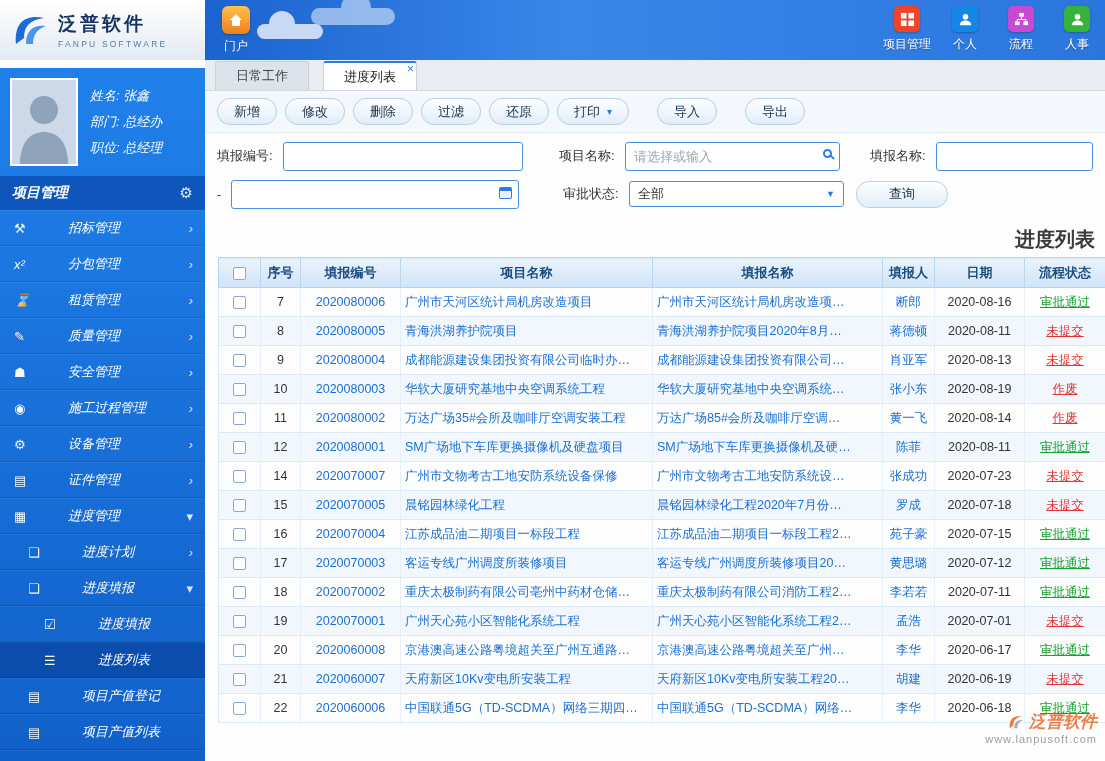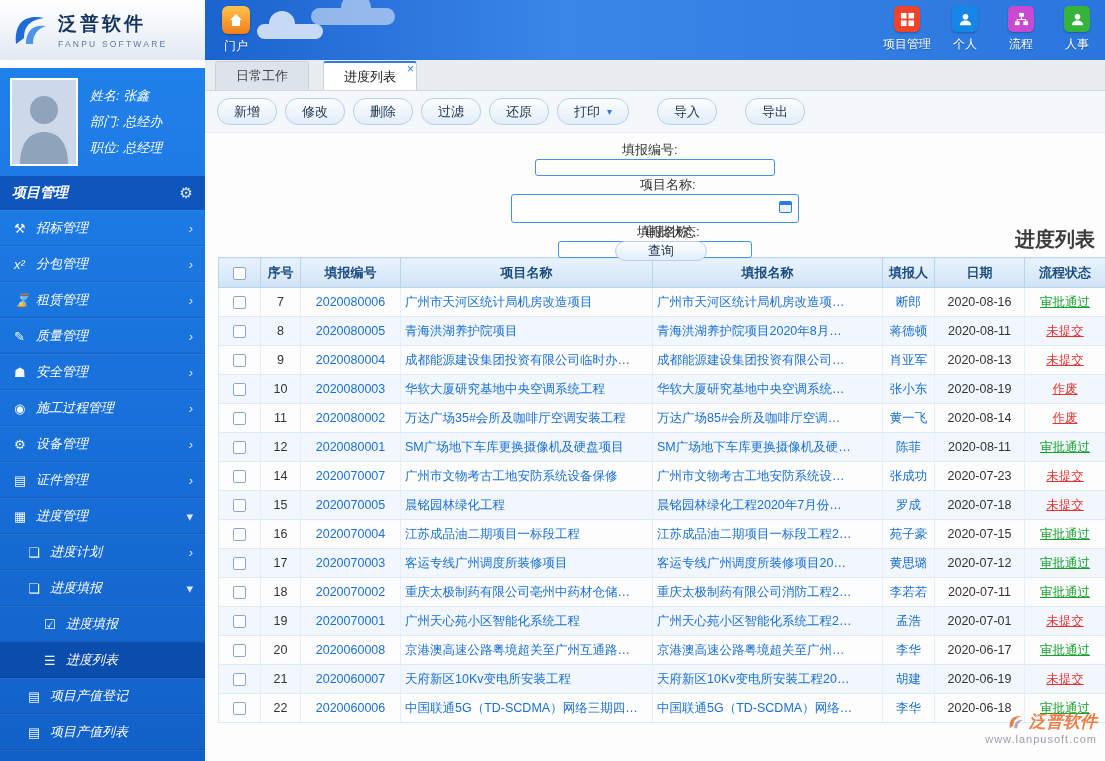--- a/index.html
+++ b/index.html
@@ -31,38 +31,38 @@
   .avatar { width:68px; height:88px; border:2px solid #fff; background:#cdd9e8; flex:none; }
   .pinfo div { font-size:13px; line-height:26px; white-space:nowrap; }
   .module-bar { height:34px; background:#0e56bb; display:flex; align-items:center; padding:0 12px; font-size:14px; font-weight:bold; }
   .module-bar .gear { margin-left:auto; font-size:15px; cursor:pointer; color:#dce9fb; }
   .menu { list-style:none; }
   .mitem { height:36px; display:flex; align-items:center; font-size:13px; cursor:pointer;
            border-bottom:1px solid rgba(0,0,0,.12); border-top:1px solid rgba(255,255,255,.06); }
   .mitem.lvl0 { padding-left:14px; } .mitem.lvl1, .mitem.lvl1b { padding-left:28px; } .mitem.lvl2 { padding-left:44px; }
   .mitem.active { background:#0a4dad; }
   .mic { width:22px; font-size:13px; opacity:.95; flex:none; }
-  .mlabel { flex:1; white-space:nowrap; overflow:hidden; }
+  .mlabel { flex:1; white-space:nowrap; overflow:hidden;margin-left:32px; }
   .marrow { padding-right:12px; font-size:13px; opacity:.85; }
 
   
   .main { position:absolute; left:205px; top:60px; width:900px; height:701px; background:#fdfdfd; overflow:hidden; }
   .tabbar { height:31px; background:#e9edf2; border-bottom:1px solid #d2d9e2; display:flex; align-items:flex-end; padding-left:10px; gap:14px; }
   .tab { height:29px; padding:0 20px; display:flex; align-items:center; font-size:13px; color:#444; background:#dde3ea; border:1px solid #c8d2dd; border-bottom:none; border-radius:3px 3px 0 0; position:relative; cursor:pointer; }
   .tab.active { background:#fff; color:#222; border-top:2px solid #2a7ce0; }
   .tab-close { position:absolute; top:0px; right:2px; font-size:12px; color:#2a7ce0; line-height:12px; cursor:pointer; }
   .tab-close:empty { display:none; }
 
   .toolbar { height:42px; background:#f4f8fc; border-bottom:1px solid #e4edf6; display:flex; align-items:center; padding:0 12px; gap:8px; }
   .tbtn { height:27px; padding:0 16px; background:linear-gradient(#fdfeff,#e1edf9); border:1px solid #b7cfe8; border-radius:13px; font-size:13px; color:#21374f; display:flex; align-items:center; cursor:pointer; white-space:nowrap; }
   .tbtn.caret::after { content:"▾"; color:#2a7ce0; margin-left:7px; font-size:10px; }
   .tbtn.gap { margin-left:20px; }
 
   .filters { padding:8px 12px 0 12px; }
-  .frow { display:flex; align-items:center; height:30px; margin-bottom:8px;flex-direction:column; }
+  .frow { display:flex; align-items:center; height:30px; margin-bottom:8px; }
   .f-label { font-size:13px; color:#333; width:66px; flex:none; white-space:nowrap; }
   .f-input { height:29px; border:1px solid #4a90e2; border-radius:3px; padding:0 8px; font-size:13px; color:#333; outline:none; }
   .f-input::placeholder { color:#9aa5b1; }
   .w240 { width:240px; } .ml36 { margin-left:36px; } .ml30 { margin-left:30px; }
   .f-wrap { position:relative; }
   .f-proj { width:215px; padding-right:26px; }
   .mag { position:absolute; right:8px; top:7px; width:9px; height:9px; border:2px solid #2a7ce0; border-radius:50%; }
   .mag::after { content:""; position:absolute; width:6px; height:2px; background:#2a7ce0; transform:rotate(45deg); right:-5px; bottom:-2px; }
   .f-flex { flex:1; min-width:0; }
   .dash { width:14px; font-size:13px; color:#333; }
@@ -345,20 +345,23 @@
         <span class="f-label ml30">填报名称:</span>
         <input class="f-input f-flex" value="" style="">
       </div>
       <div class="frow">
         <span class="dash">-</span>
         <span class="f-wrap">
           <input class="f-input f-date" value="" style="">
           <span class="cal"></span>
         </span>
         <span class="f-label" style="margin-left:44px;">审批状态:</span>
+        <div class="dropdown">
+          <span>全部</span>
+        </div>
         <div class="tbtn qbtn">
           <span>查询</span>
         </div>
       </div>
     </div>
 
     <div class="list-title">进度列表</div>
 
     <table class="grid">
       <colgroup>

